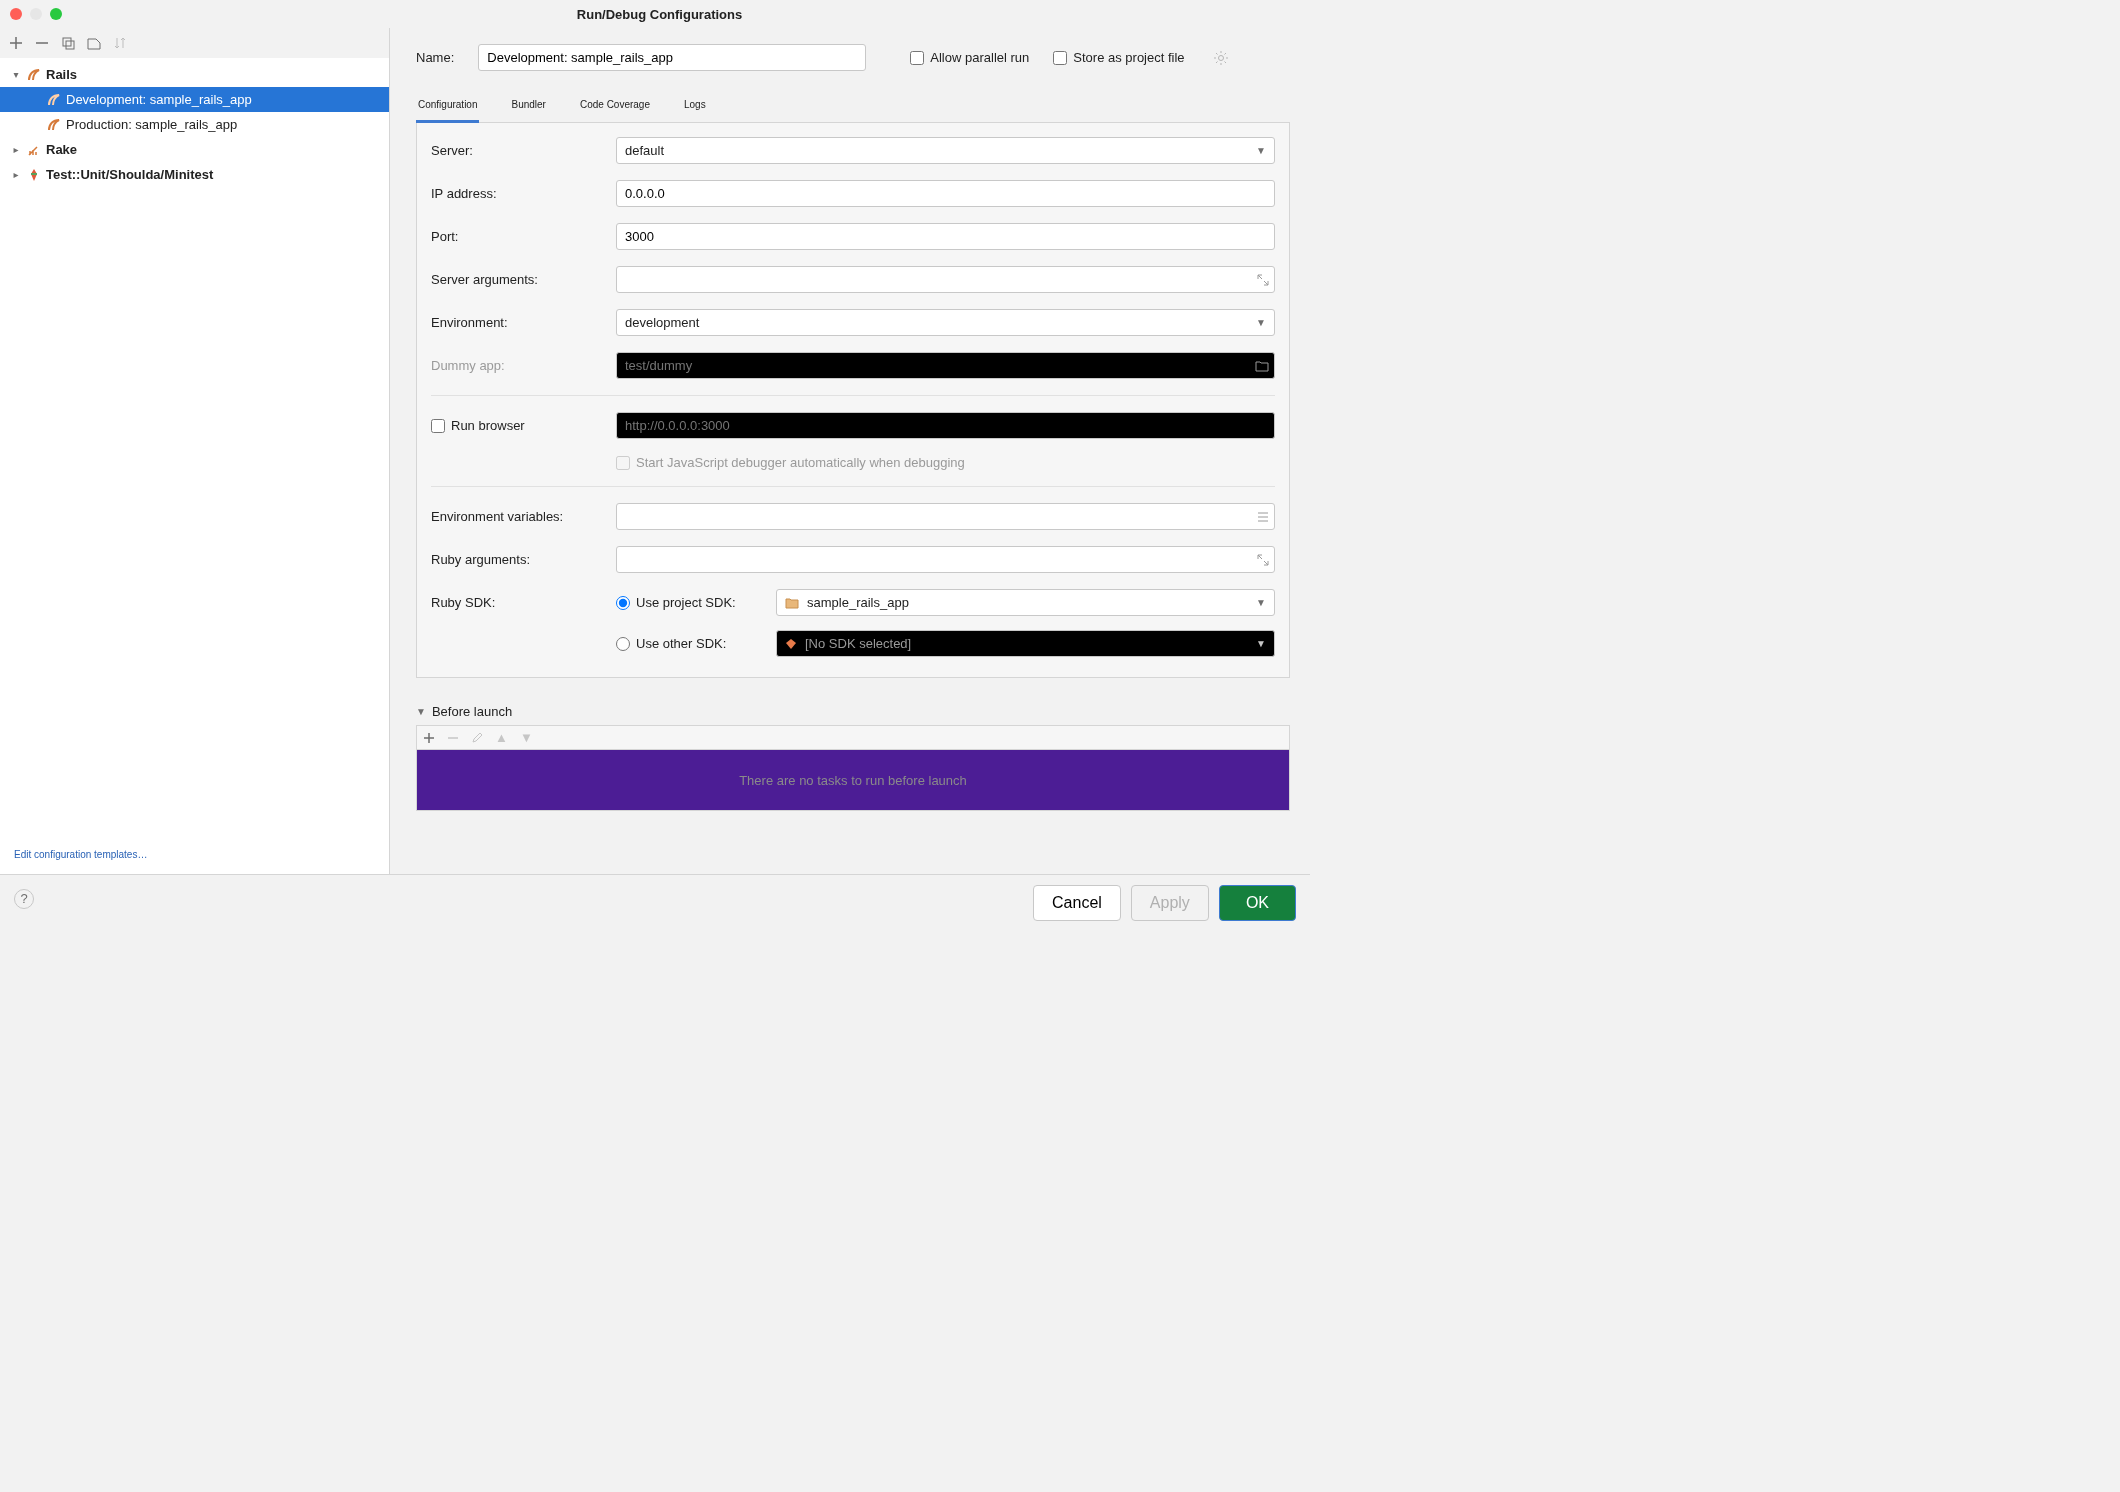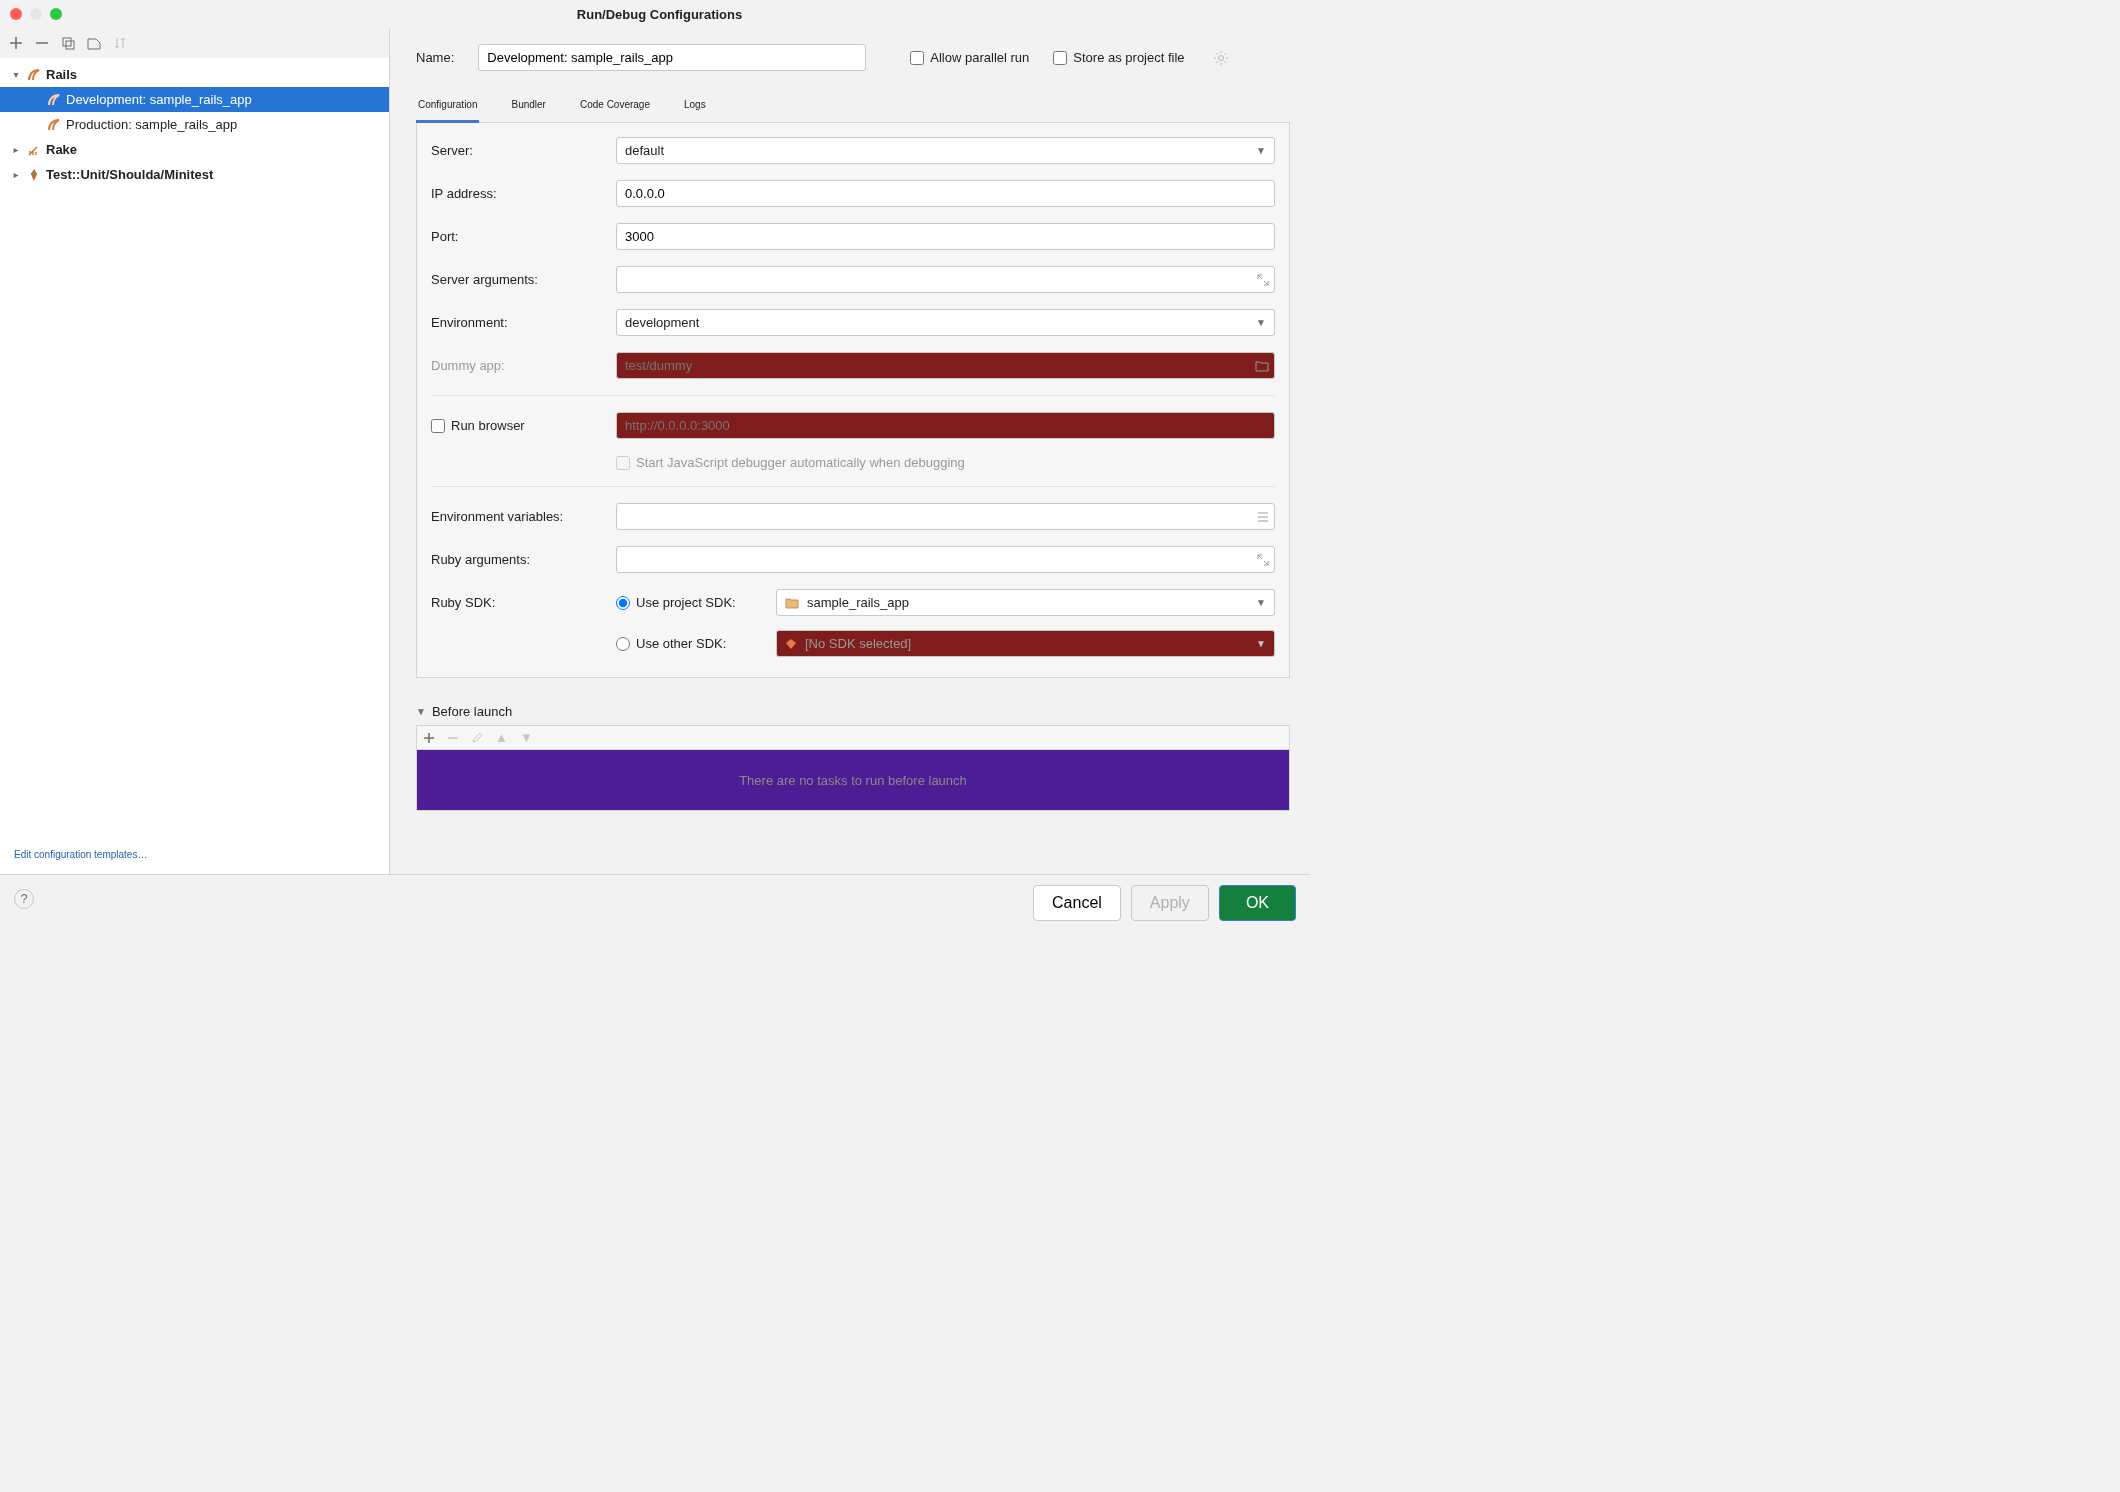--- a/index.html
+++ b/index.html
@@ -113,21 +113,21 @@
 }
 .frow:last-child { margin-bottom:0; }
 .frow .flabel { width: 185px; font-size:13px; }
 .frow .flabel.muted { color:#9a9a9a; }
 .fcontrol { flex:1; position:relative; }
 .text-input, .select-box {
   width:100%; height:27px; border:1px solid #c8c8c8; border-radius:3px;
   padding: 0 8px; font-size:13px; background:#fff;
 }
 .text-input.disabled, .select-box.disabled {
-  background:#7f1d1d; color:#9a9a9a;
+  background:#000000; color:#9a9a9a;
 }
 .select-box { display:flex; align-items:center; justify-content:space-between; cursor:pointer; }
 .select-box .caret { font-size:10px; color:#6e6e6e; }
 .input-suffix-icon { position:absolute; right:6px; top:50%; transform:translateY(-50%); color:#9a9a9a; }
 .divider { border-top:1px solid #e1e1e1; margin: 6px 0 16px; }
 .radio-row { display:flex; align-items:center; gap:6px; font-size:13px; }
 .radio-row input { width:14px; height:14px; }
 .sdk-grid { display:flex; align-items:center; }
 .sdk-grid .left { width:185px; }
 .sdk-grid .mid { width:160px; }

